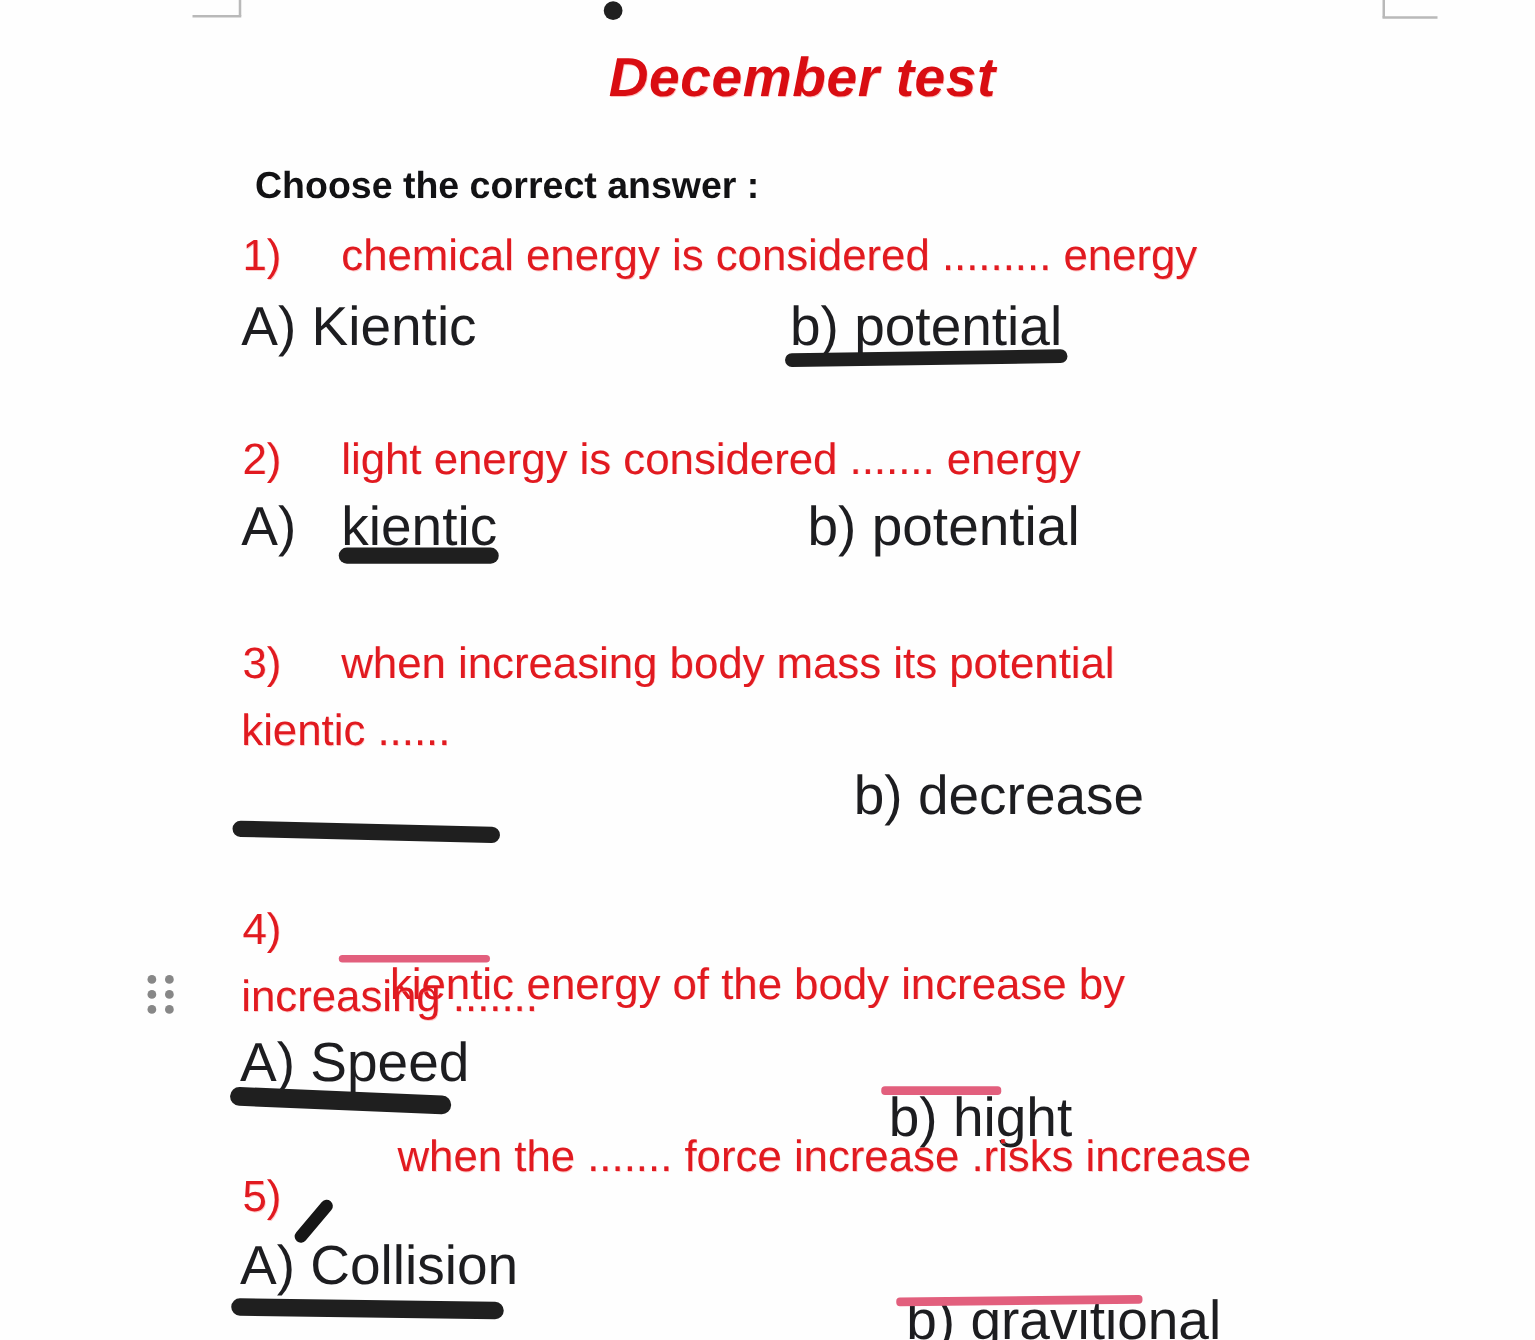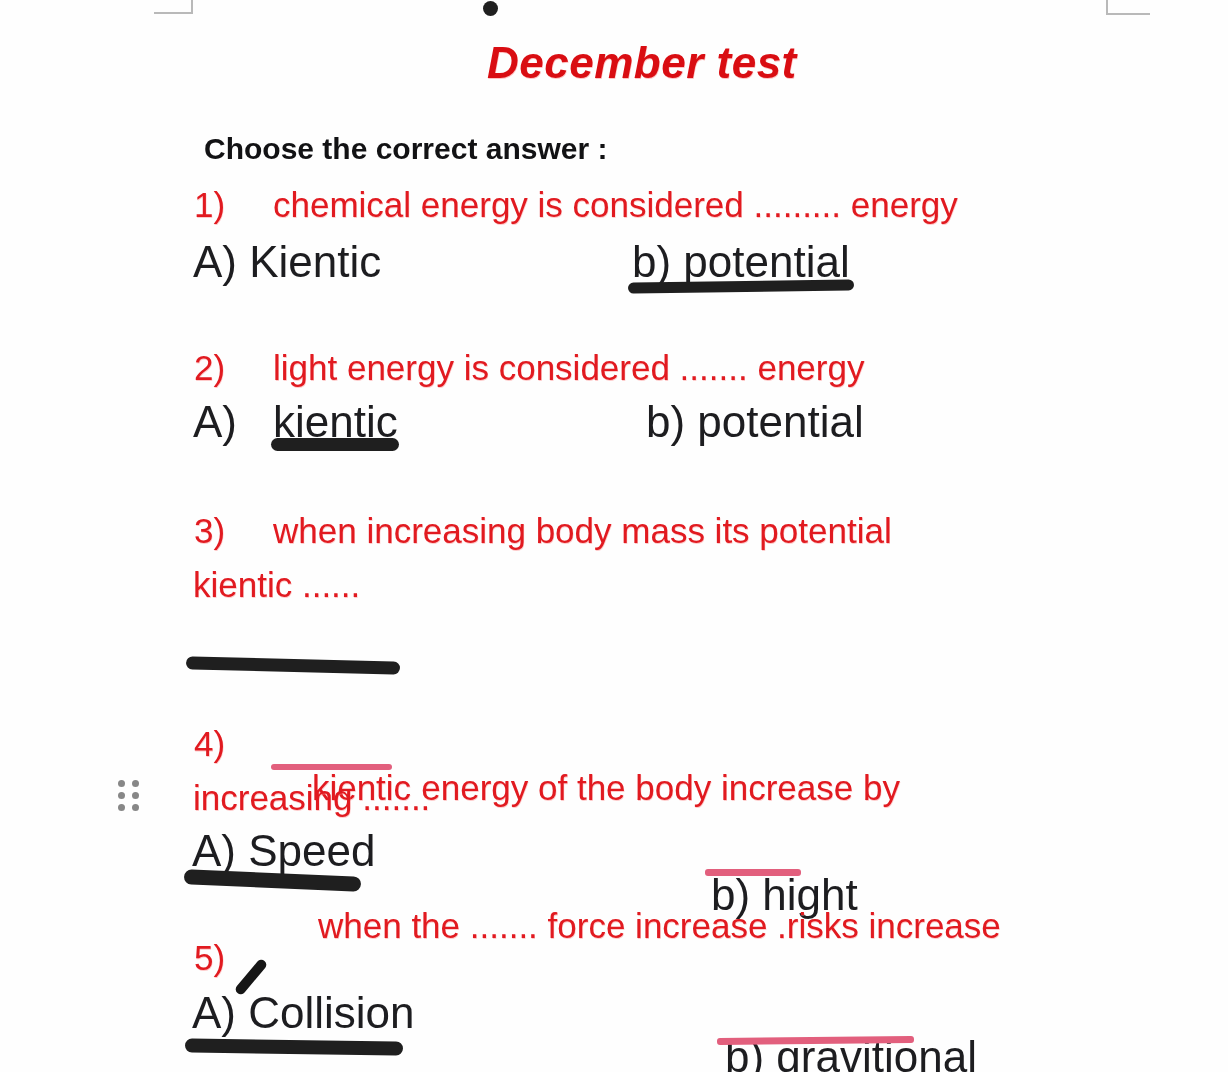--- a/index.html
+++ b/index.html
@@ -88,20 +88,21 @@
   <div class="abs qred" style="left:194px; top:346px;">2)</div>
   <div class="abs qred" style="left:273px; top:346px;">light energy is considered ....... energy</div>
   <div class="abs qblk" style="left:193px; top:400px;">A)</div>
   <div class="abs qblk" style="left:273px; top:400px;">kientic</div>
   <div class="abs qblk" style="left:646px; top:400px;">b) potential</div>
   <div class="marker" style="left:271px; top:438px; width:128px; height:13px;"></div>
 
   <div class="abs qred" style="left:194px; top:509px;">3)</div>
   <div class="abs qred" style="left:273px; top:509px;">when increasing body mass its potential</div>
   <div class="abs qred" style="left:193px; top:563px;">kientic ......</div>
+  <div class="abs qblk" style="left:683px; top:615px;">b) decrease</div>
   <div class="marker" style="left:186px; top:659px; width:214px; height:13px; transform:rotate(1.4deg);"></div>
 
   <div class="abs qred" style="left:194px; top:722px;">4)</div>
   <div class="abs qred" style="left:273px; top:722px;">
     <span class="pink-u">kientic</span><span style="margin-left:0.29em;">energy of the body increase by</span>
   </div>
   <div class="pinkline" style="left:271px; top:764px; width:121px; height:6px;"></div>
   <div class="abs qred" style="left:193px; top:776px;">increasing .......</div>
 
   <div class="drag-handle">

